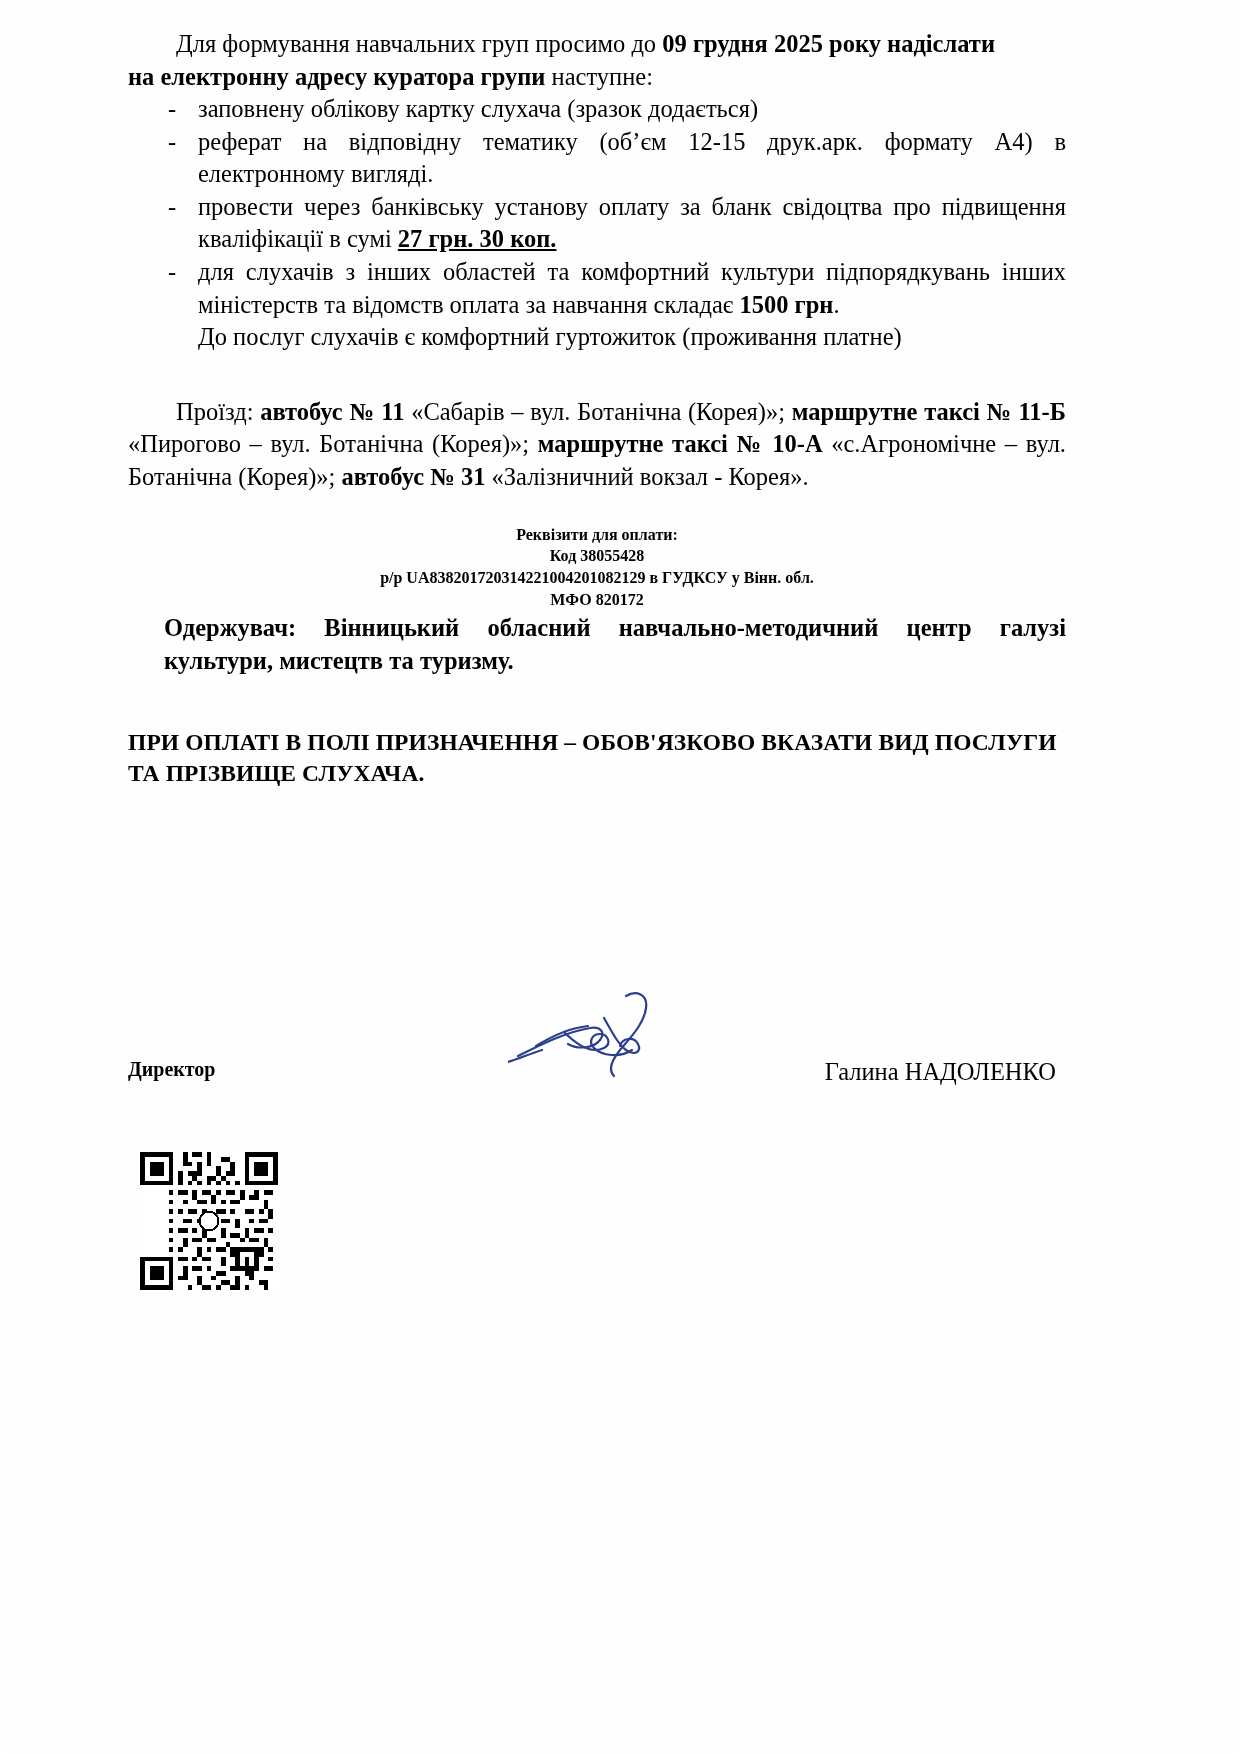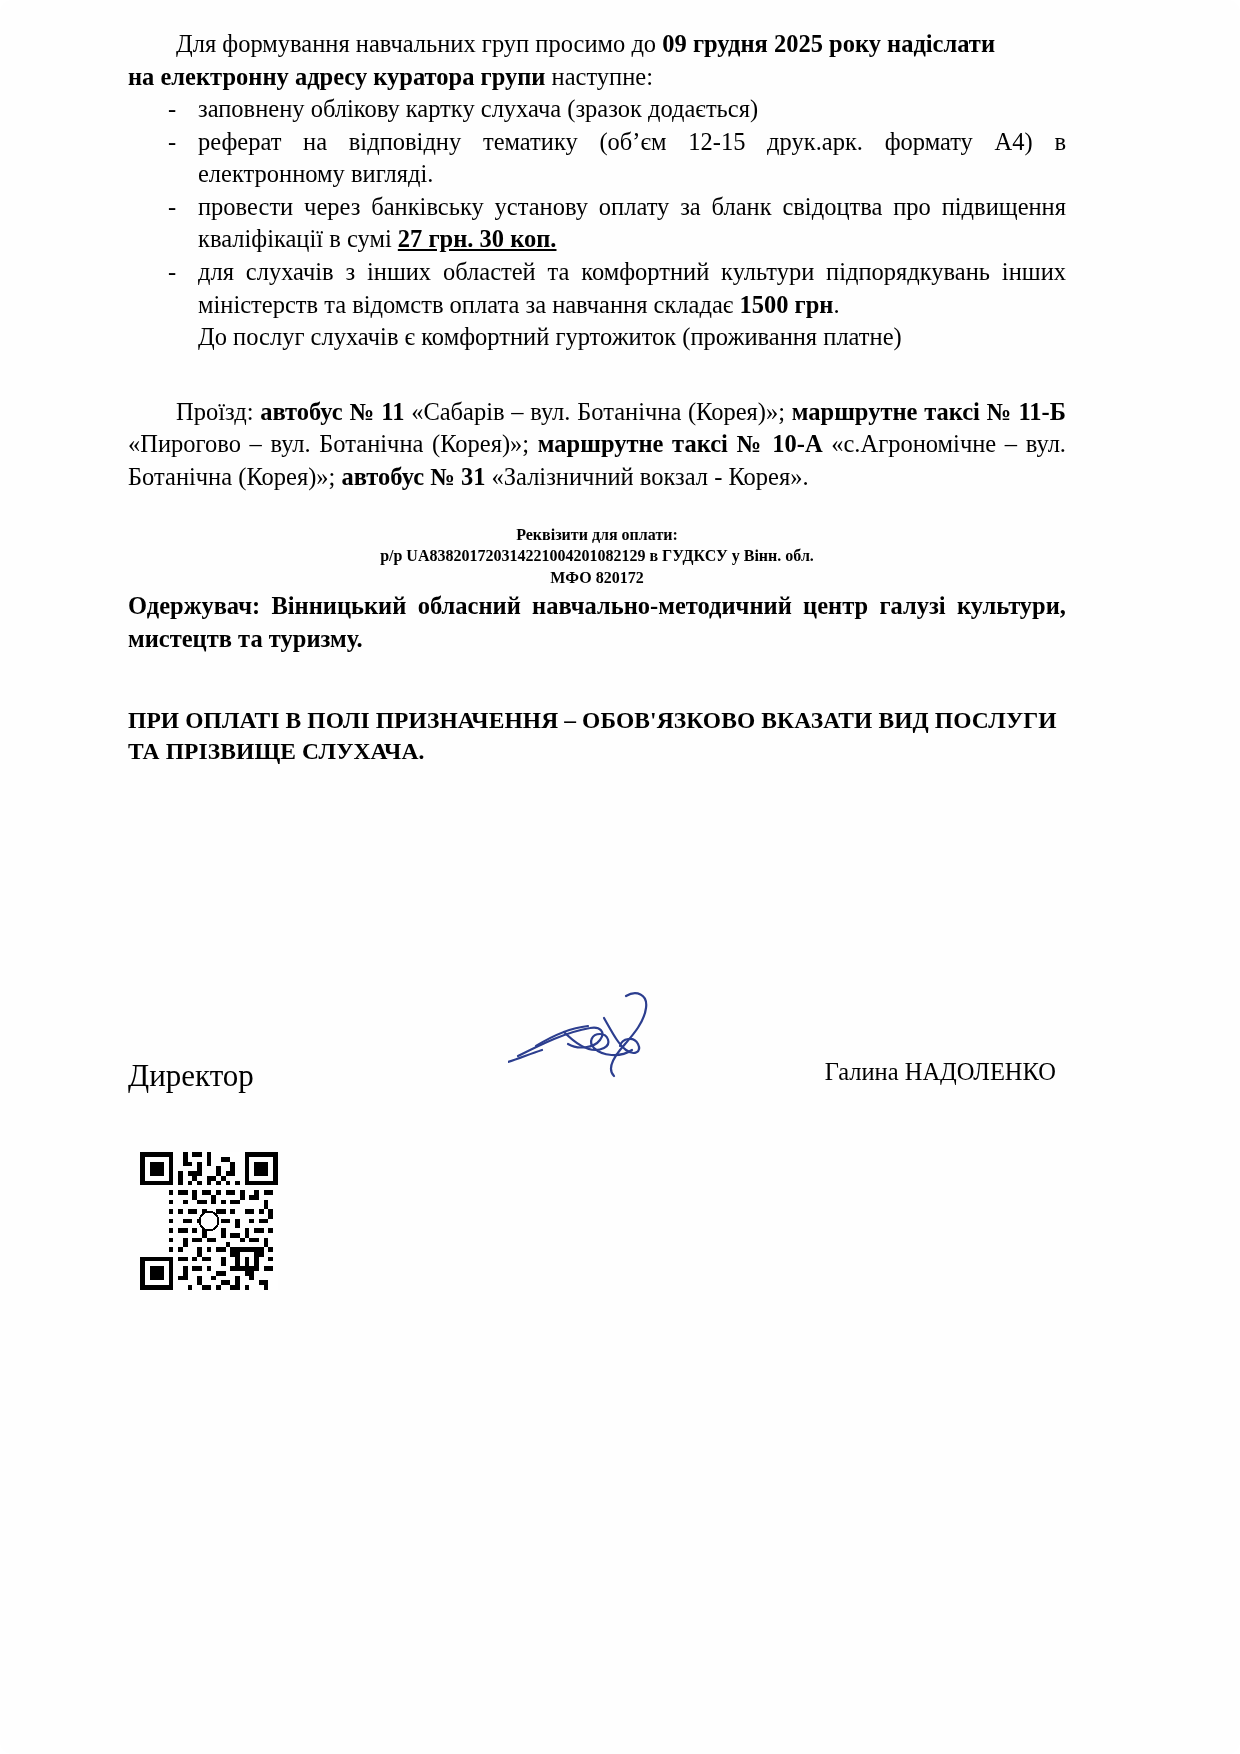--- a/index.html
+++ b/index.html
@@ -70,42 +70,43 @@
     font-size: 16px;
     line-height: 1.36;
     font-weight: bold;
     text-align: center;
   }
   .recipient {
     font-size: 24.5px;
     line-height: 1.36;
     font-weight: bold;
     text-align: justify;
+    margin-left: 36px;
   }
   .warning {
     font-size: 23.5px;
     line-height: 1.3;
     font-weight: bold;
     text-align: left;
     letter-spacing: 0.1px;
     margin-top: 20px;
   }
   .signature-row {
     position: absolute;
     left: 128px;
     top: 1010px;
     width: 940px;
     height: 90px;
   }
   .sig-title {
     position: absolute;
     left: 0;
     top: 48px;
-    font-size: 31px;
-    font-weight: normal;
+    font-size: 20px;
+    font-weight: bold;
   }
   .sig-name {
     position: absolute;
     right: 12px;
     top: 48px;
     font-size: 24.5px;
     font-weight: normal;
     white-space: nowrap;
   }
   .sig-mark {
@@ -158,20 +159,21 @@
 
     <div class="gap-lg"></div>
 
     <div class="para indent">
       <span>Проїзд: </span><b>автобус № 11</b><span> «Сабарів – вул. Ботанічна (Корея)»; </span><b>маршрутне таксі № 11-Б</b><span> «Пирогово – вул. Ботанічна (Корея)»; </span><b>маршрутне таксі № 10-А</b><span> «с.Агрономічне – вул. Ботанічна (Корея)»; </span><b>автобус № 31</b><span> «Залізничний вокзал - Корея».</span>
     </div>
 
     <div class="gap-md"></div>
 
     <div class="req-line">Реквізити для оплати:</div>
+    <div class="req-line">Код 38055428</div>
     <div class="req-line">р/р UA838201720314221004201082129 в ГУДКСУ у Вінн. обл.</div>
     <div class="req-line">МФО 820172</div>
     <div class="recipient"><span>Одержувач:</span><span> Вінницький обласний навчально-методичний центр галузі культури, мистецтв та туризму.</span></div>
 
     <div class="gap-md"></div>
 
     <div class="warning">ПРИ ОПЛАТІ В ПОЛІ ПРИЗНАЧЕННЯ – ОБОВ'ЯЗКОВО ВКАЗАТИ ВИД ПОСЛУГИ ТА ПРІЗВИЩЕ СЛУХАЧА.</div>
 
   </div>
 

